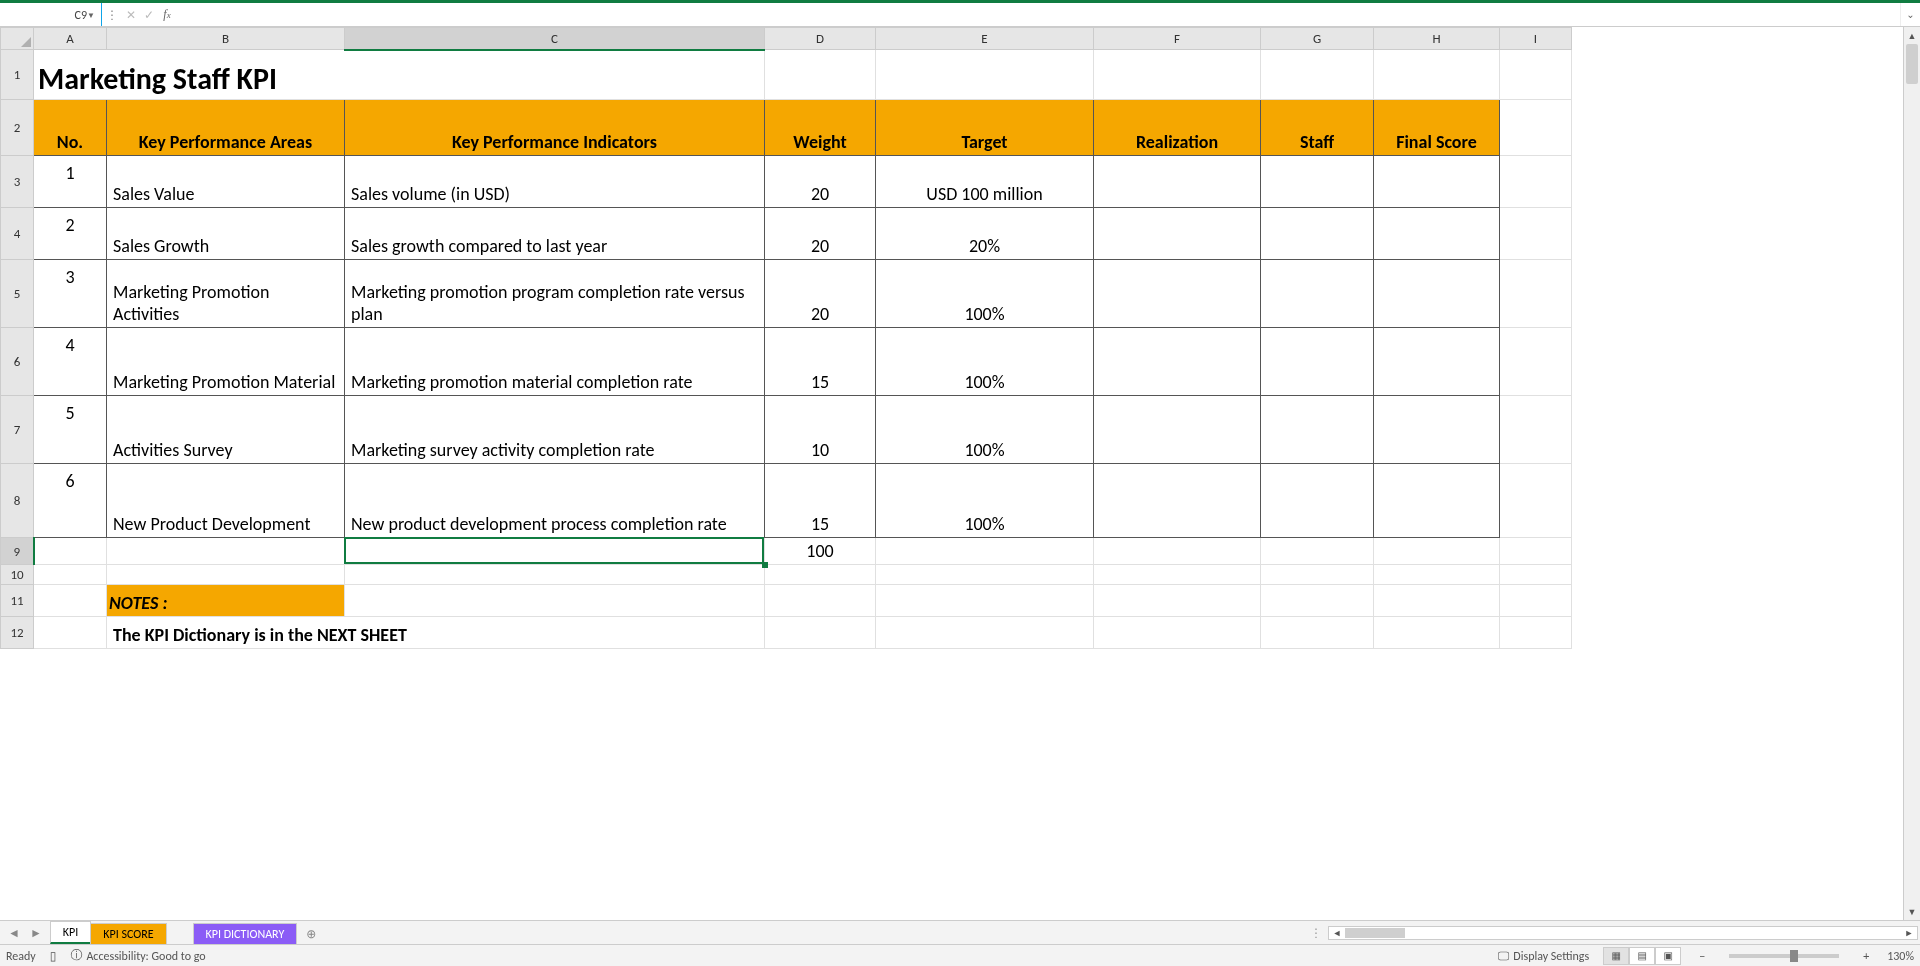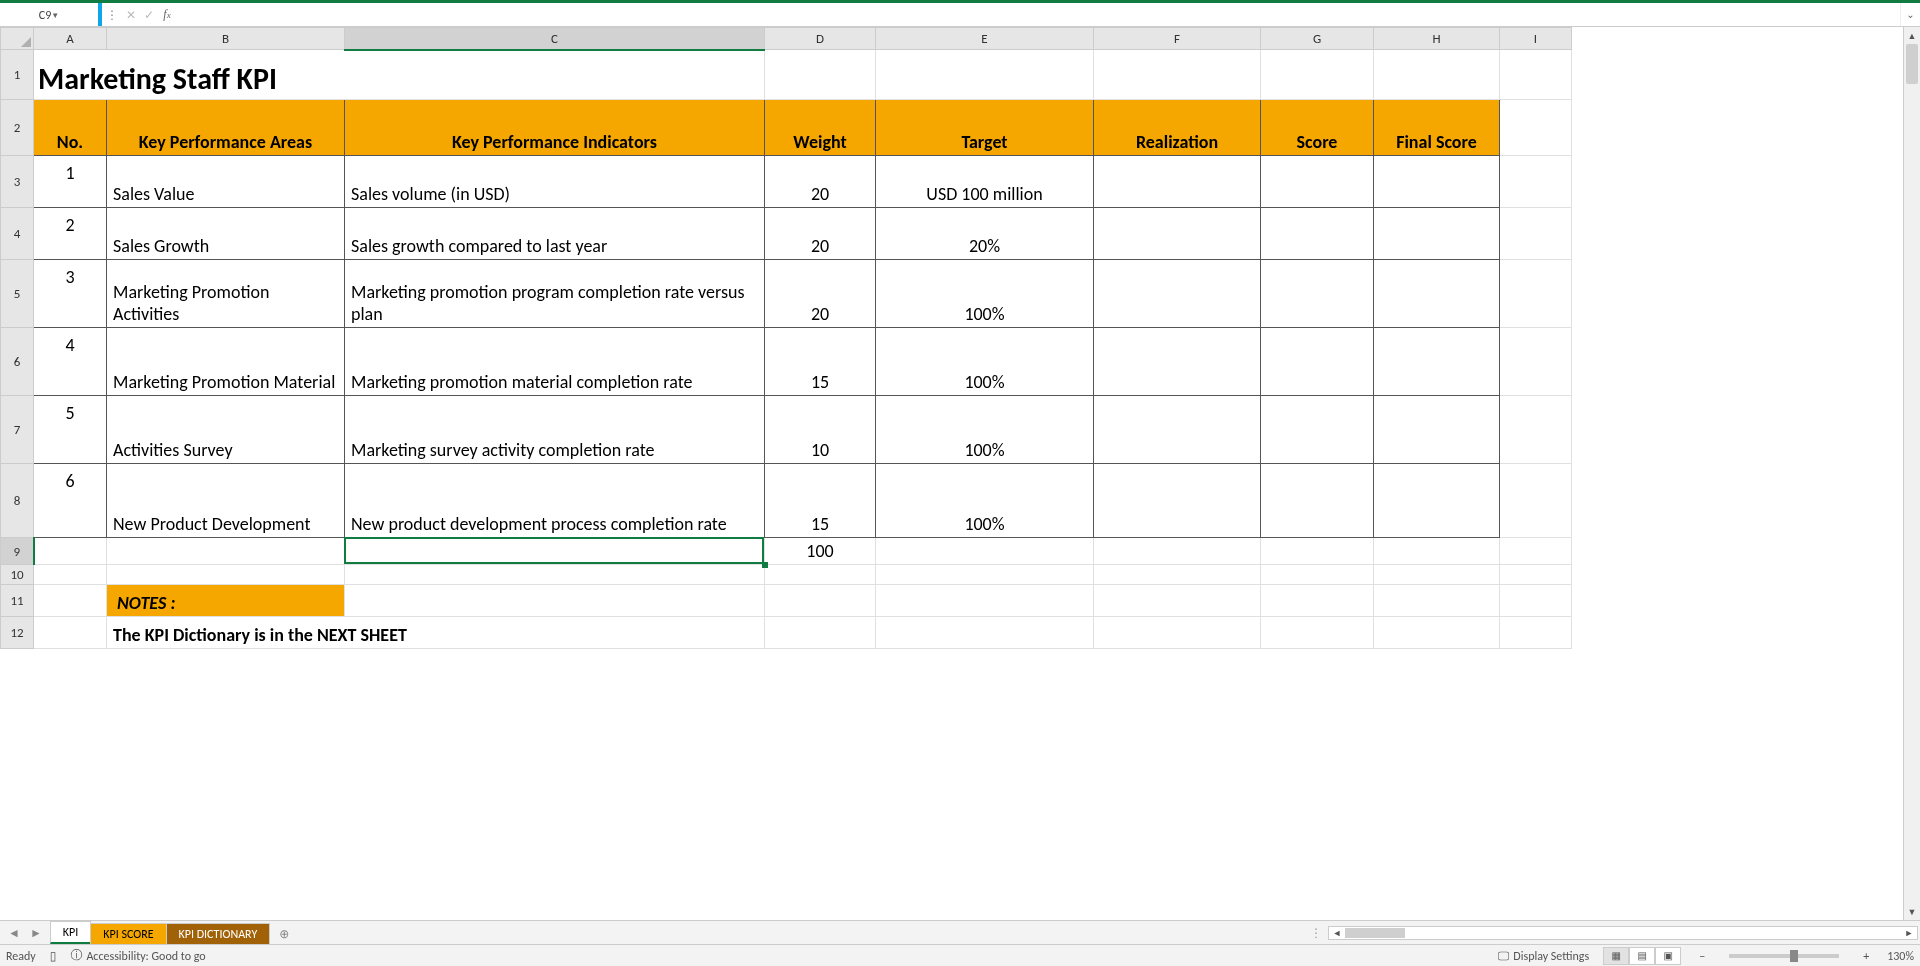--- a/index.html
+++ b/index.html
@@ -4,21 +4,21 @@
 <style>
   * { box-sizing: border-box; }
   html, body { margin:0; padding:0; font-family: Calibri, "Segoe UI", Arial, sans-serif; background:#fff; height:100%; overflow:hidden; }
   body { display:flex; flex-direction:column; }
 
   
   .app-top-bar { height:3px; background:#107c41; }
 
   
   .formula-bar { display:flex; align-items:center; height:24px; border-bottom:1px solid #ccc; background:#fff; font-size:12px; color:#444; }
-  .name-box { display:flex; align-items:center; width:102px; height:100%; border-right:4px solid #0ea5e9; padding:0 6px; justify-content:center; }
+  .name-box { display:flex; align-items:center; width:102px; height:100%; border-right:1px solid #0ea5e9; padding:0 6px; justify-content:flex-end; }
   .name-box span { }
   .nb-dd { font-size:8px; color:#666; }
   .fx-sep { width:20px; text-align:center; color:#888; }
   .fx-btn { width:18px; color:#888; text-align:center; }
   .fx-icon { font-style:italic; font-family: "Times New Roman", serif; color:#666; }
   .formula-input { flex:1; padding:0 8px; height:100%; display:flex; align-items:center; }
   .fb-expand { width:20px; text-align:center; color:#666; font-size:10px; border-left:1px solid #eee; height:100%; display:flex; align-items:center; justify-content:center;}
 
   
   .grid-wrap { flex:1; position:relative; display:flex; overflow:hidden; }
@@ -35,41 +35,41 @@
   td.rowhdr { background:#e6e6e6; border:1px solid #ccc; text-align:center; font-size:13px; color:#333; width:33px; }
   td.rowhdr.sel { background:#d2d2d2; border-right:2px solid #107c41; }
 
   
   td.cell { border:1px solid #e0e0e0; font-size:18px; color:#000; padding:2px 6px; vertical-align:bottom; background:#fff; }
   td.cell.title { font-size:30px; font-weight:bold; padding:6px 6px 2px 4px; }
   td.cell.hdr { background:#f5a700; font-weight:bold; text-align:center; vertical-align:bottom; }
   td.cell.border { border:1px solid #555; }
   td.cell.center { text-align:center; }
   td.cell.num-top { vertical-align:top; text-align:center; padding-top:6px; }
-  td.cell.notes { background:#f5a700; font-weight:bold; font-style:italic; text-align:left; padding-left:10px; }
+  td.cell.notes { background:#f5a700; font-weight:bold; font-style:italic; text-align:left; padding-left:2px; }
   td.cell.boldtxt { font-weight:bold; }
 
   
   .active-cell-outline { position:absolute; border:2px solid #107c41; pointer-events:none; }
   .active-cell-fill { position:absolute; width:6px; height:6px; background:#107c41; pointer-events:none; }
 
   
   .vsb { width:17px; background:#f0f0f0; border-left:1px solid #ccc; display:flex; flex-direction:column; }
   .vsb .arrow { height:17px; text-align:center; font-size:9px; color:#555; line-height:17px; cursor:pointer; }
   .vsb .track { flex:1; position:relative; }
   .vsb .thumb { position:absolute; left:2px; right:2px; background:#cfcfcf; border-radius:2px; }
 
   
   .tabs-row { height:24px; display:flex; align-items:stretch; border-top:1px solid #ccc; background:#f3f3f3; font-size:12px; }
   .tabs-nav { display:flex; align-items:center; padding:0 8px; gap:10px; color:#888; }
   .tabs { display:flex; align-items:flex-end; }
   .tab { padding:3px 12px; background:#fff; border:1px solid #ccc; border-bottom:none; margin-right:-1px; cursor:pointer; }
   .tab.active { background:#fff; border-bottom:2px solid #107c41; color:#d83b01; font-weight:normal; }
   .tab.kpiscore-col { background:#f5a700; color:#000; }
-  .tab.kpidict-col { background:#a16207; color:#fff; }
+  .tab.kpidict-col { background:#8b5cf6; color:#fff;margin-left:27px; }
   .tab-add { padding:3px 10px; color:#888; cursor:pointer; }
   .hsb-wrap { flex:1; display:flex; align-items:center; justify-content:flex-end; padding:0 2px;}
   .hsb-sep { color:#999; margin:0 6px; }
   .hsb { flex:0 0 590px; height:14px; background:#fff; border:1px solid #ccc; display:flex; align-items:center; position:relative; }
   .hsb .harrow { width:16px; text-align:center; font-size:9px; color:#555; cursor:pointer;}
   .hsb .htrack { flex:1; position:relative; height:100%; }
   .hsb .hthumb { position:absolute; top:1px; bottom:1px; left:0; width:60px; background:#cfcfcf; }
 
   
   .status-bar { height:22px; background:#f3f3f3; border-top:1px solid #ccc; display:flex; align-items:center; font-size:12px; color:#555; padding:0 6px; gap:14px; }
@@ -143,21 +143,21 @@
             <td class="cell "></td>
           </tr>
           <tr style="height: 56px;">
             <td class="rowhdr">2</td>
             <td class="cell hdr border">No.</td>
             <td class="cell hdr border">Key Performance Areas</td>
             <td class="cell hdr border">Key Performance Indicators</td>
             <td class="cell hdr border">Weight</td>
             <td class="cell hdr border">Target</td>
             <td class="cell hdr border">Realization</td>
-            <td class="cell hdr border">Score</td>
+            <td class="cell hdr border">Staff</td>
             <td class="cell hdr border">Final Score</td>
             <td class="cell "></td>
           </tr>
           <tr style="height: 52px;">
             <td class="rowhdr">3</td>
             <td class="cell border num-top">1</td>
             <td class="cell border">Sales Value</td>
             <td class="cell border">Sales volume (in USD)</td>
             <td class="cell border center">20</td>
             <td class="cell border center">USD 100 million</td>

